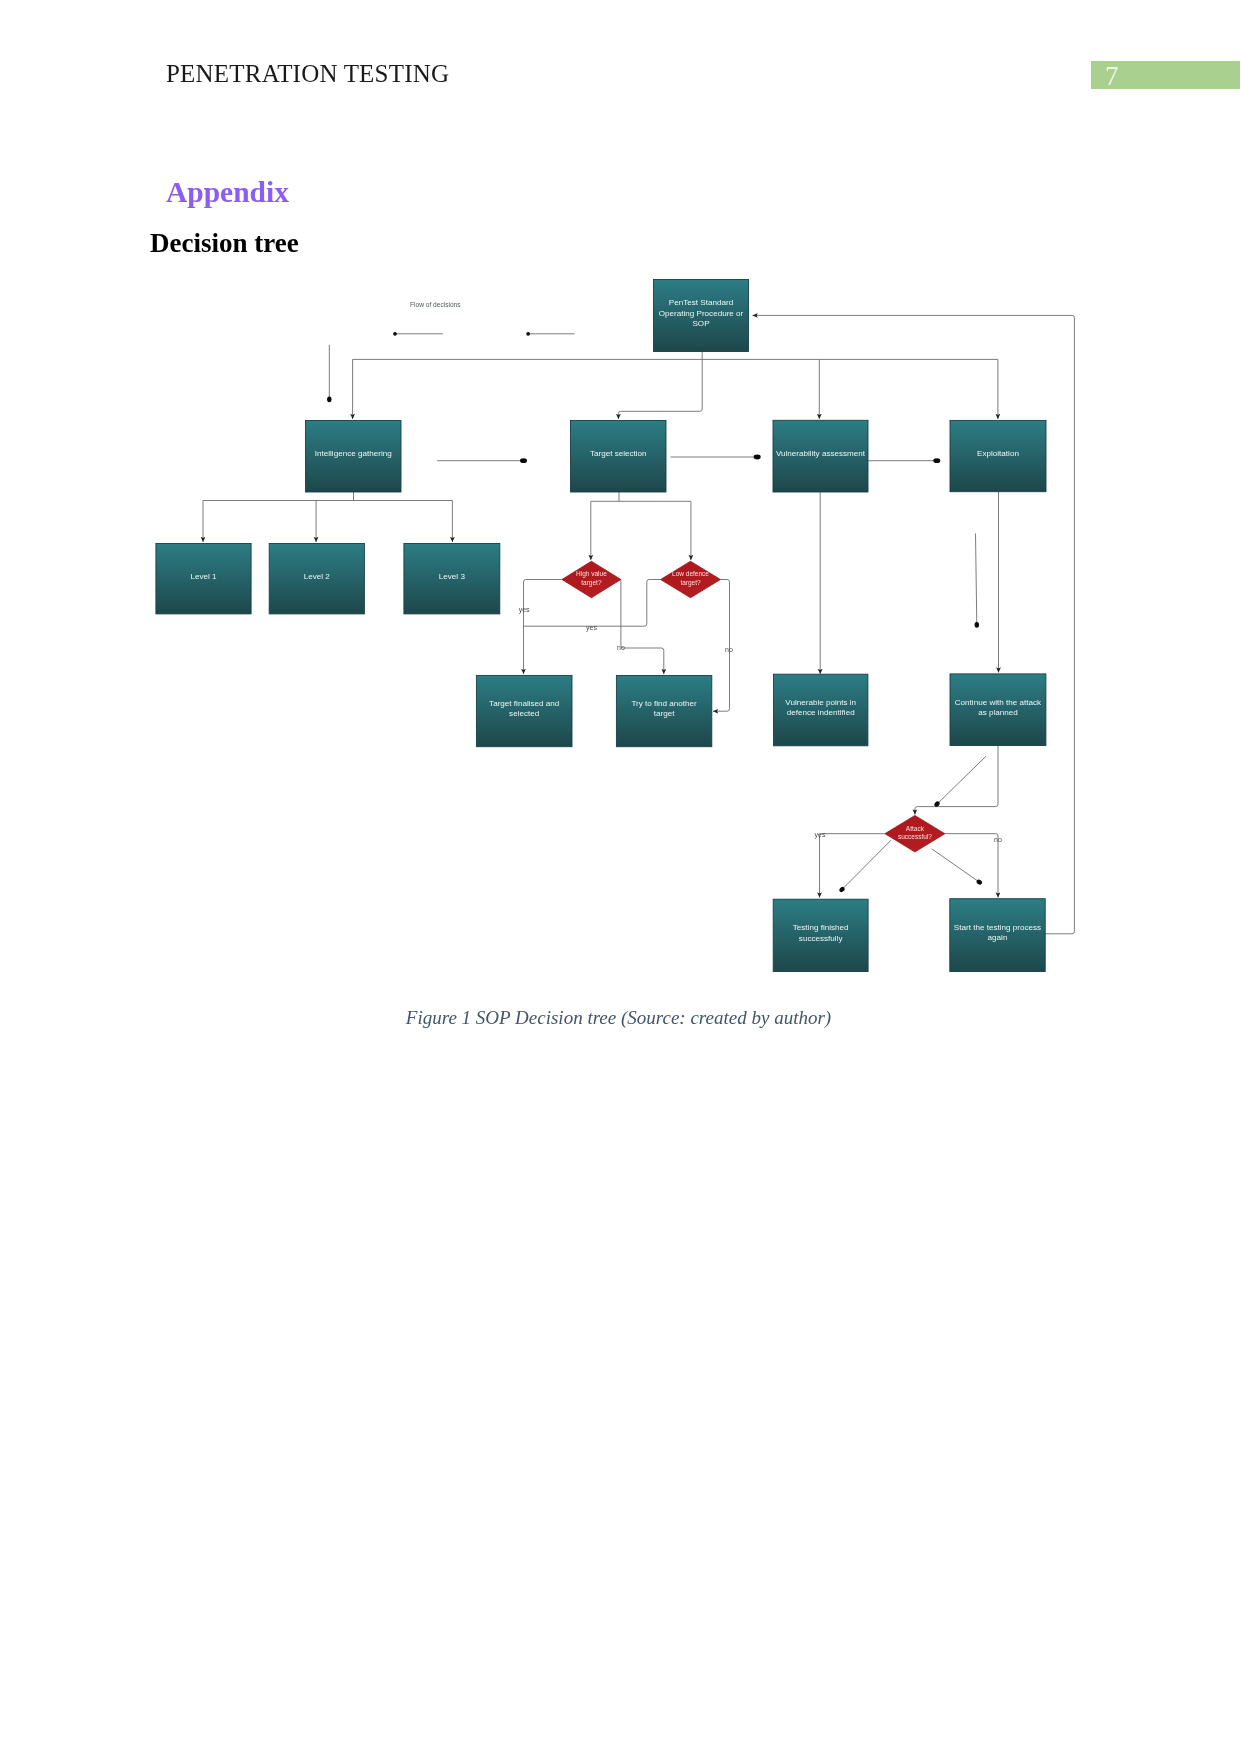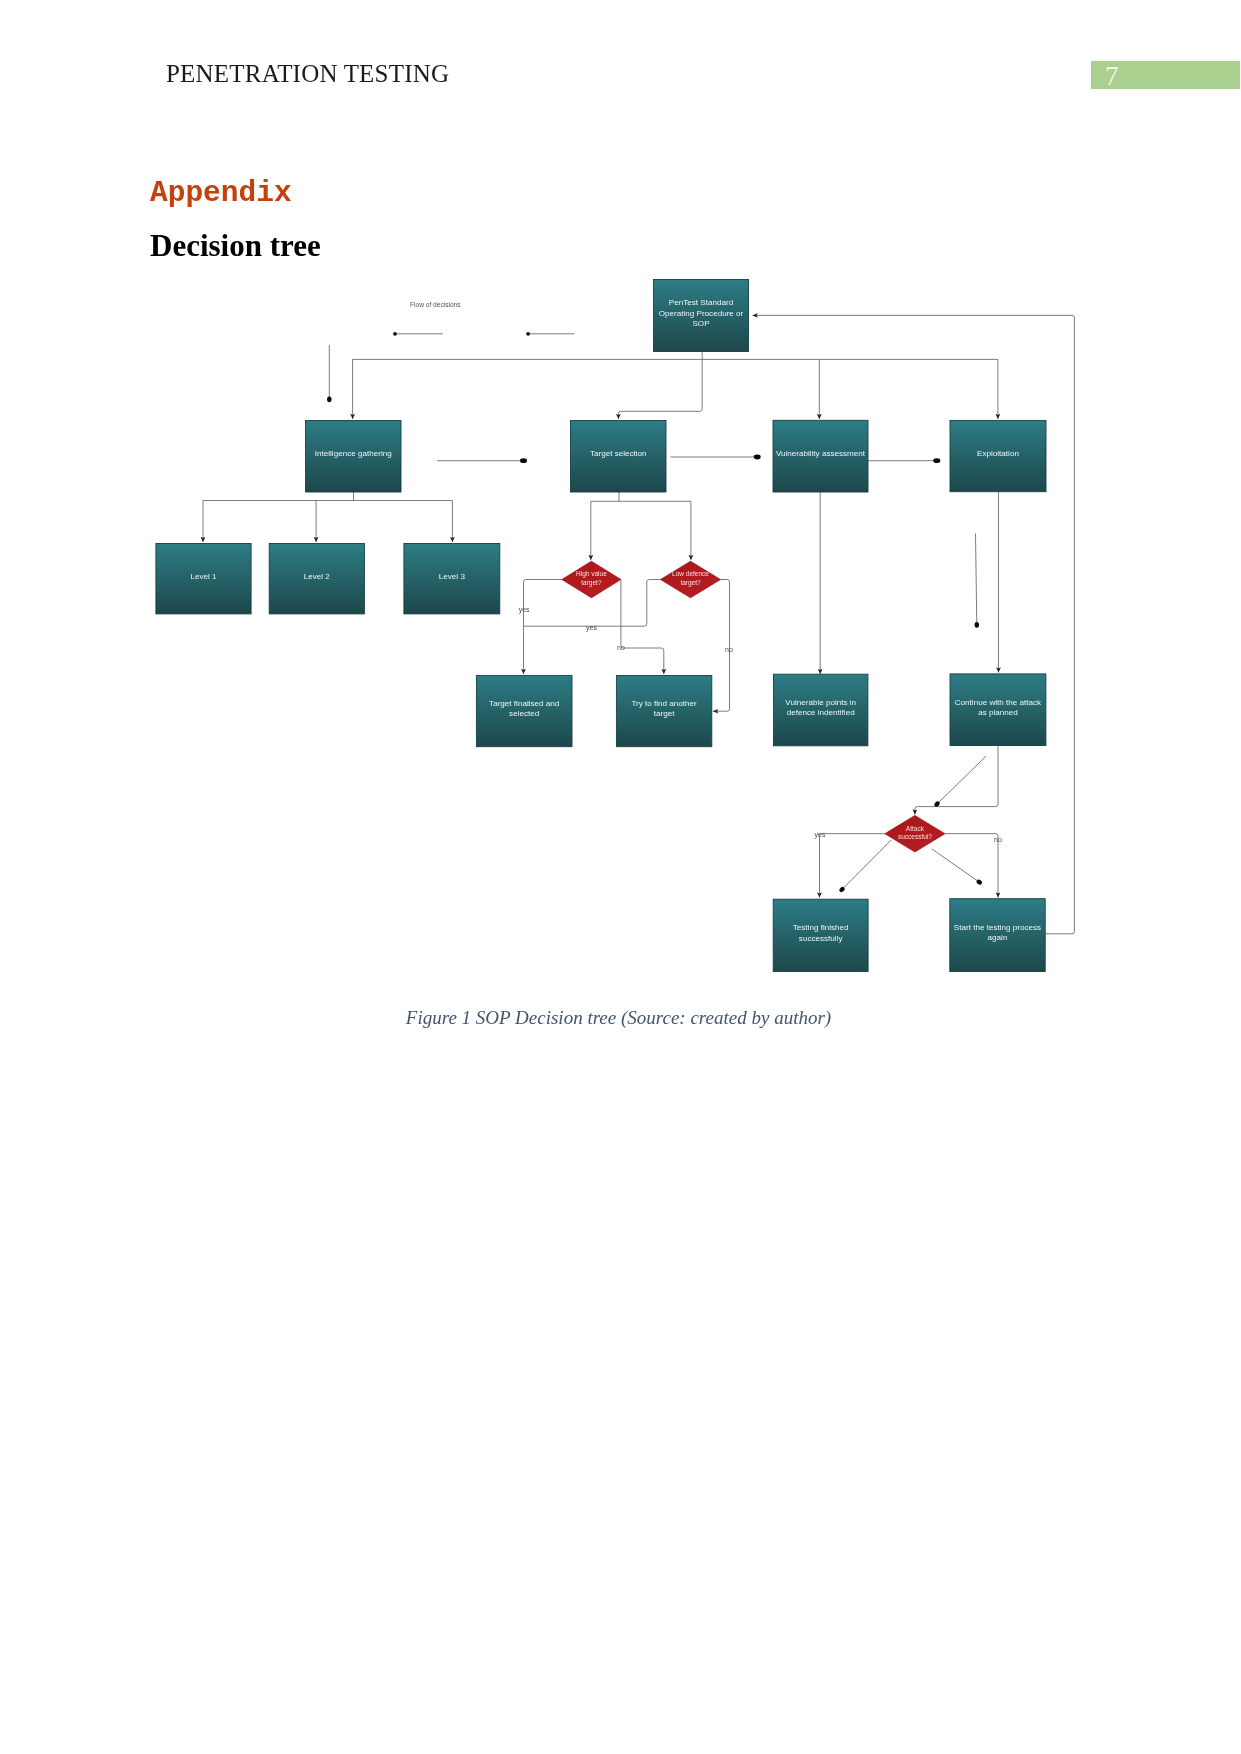--- a/index.html
+++ b/index.html
@@ -3,22 +3,22 @@
 <meta charset="utf-8">
 <style>
   html,body{margin:0;padding:0;}
   *{-webkit-font-smoothing:antialiased;}
   text,#running-head,#page-num,#h-appendix,#h-decision,#caption{will-change:transform;}
   body{width:1241px;height:1754px;background:#ffffff;font-family:"Liberation Serif",serif;overflow:hidden;position:relative;}
   #page{position:absolute;left:0;top:0;width:1211px;height:1754px;background:#fff;}
   #running-head{position:absolute;left:166px;top:60px;font-family:"Liberation Serif",serif;font-size:25px;color:#1a1a1a;letter-spacing:0.2px;white-space:nowrap;}
   #page-num-box{position:absolute;left:1091px;top:61px;width:149px;height:27.5px;background:#a9d08e;}
   #page-num{position:absolute;left:1105px;top:61px;font-family:"Liberation Serif",serif;font-size:27px;color:#eef7e8;}
-  #h-appendix{position:absolute;left:150px;top:176px;font-family:Liberation Mono, monospace;font-weight:bold;font-size:29.5px;color:#c2410c;}
-  #h-decision{position:absolute;left:150px;top:228px;font-family:"Liberation Serif",serif;font-weight:bold;font-size:31px;color:#000;}
+  #h-appendix{position:absolute;left:166px;top:176px;font-family:Liberation Serif, serif;font-weight:bold;font-size:29.5px;color:#8b5cf6;}
+  #h-decision{position:absolute;left:150px;top:228px;font-family:"Liberation Serif",serif;font-weight:bold;font-size:27px;color:#000;}
   #caption{position:absolute;left:-2px;top:1007px;width:1241px;text-align:center;font-family:"Liberation Serif",serif;font-style:italic;font-size:19px;color:#44546a;}
   #figure{position:absolute;left:0;top:0;}
 </style>
 </head>
 <body>
 
 <div id="page">
   <div id="running-head">PENETRATION TESTING</div>
   <div id="page-num-box"></div>
   <div id="page-num">7</div>

